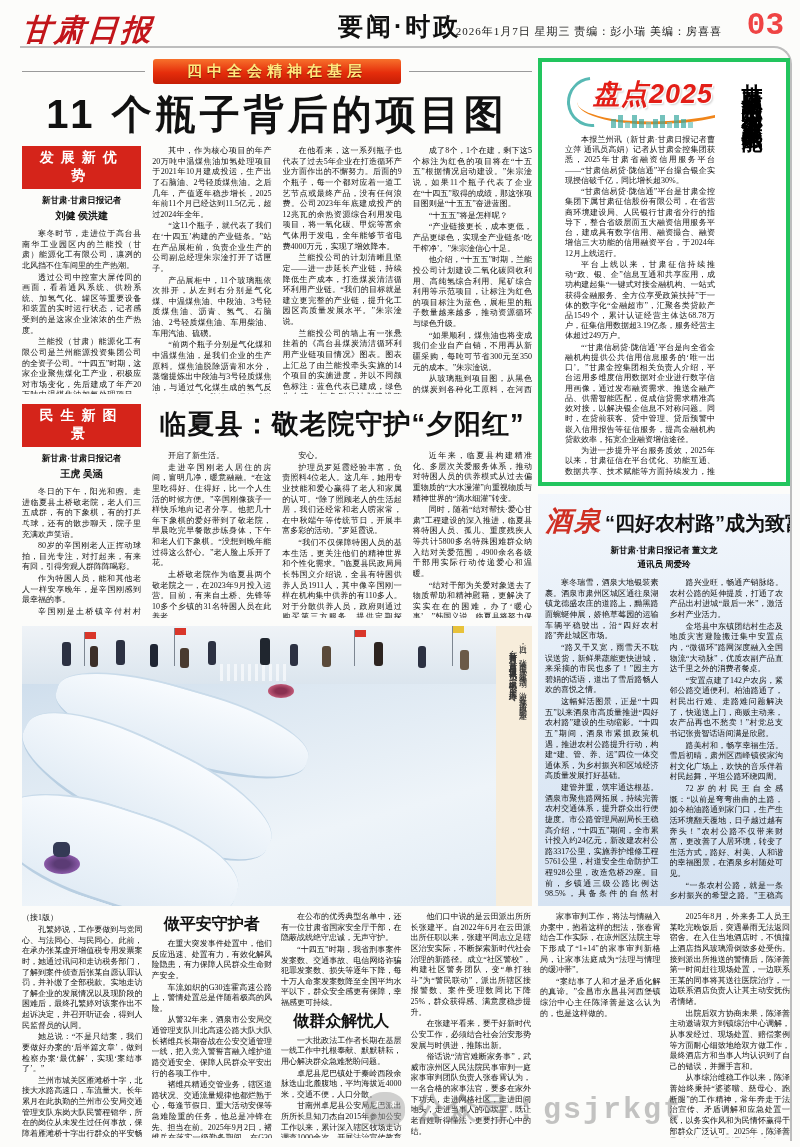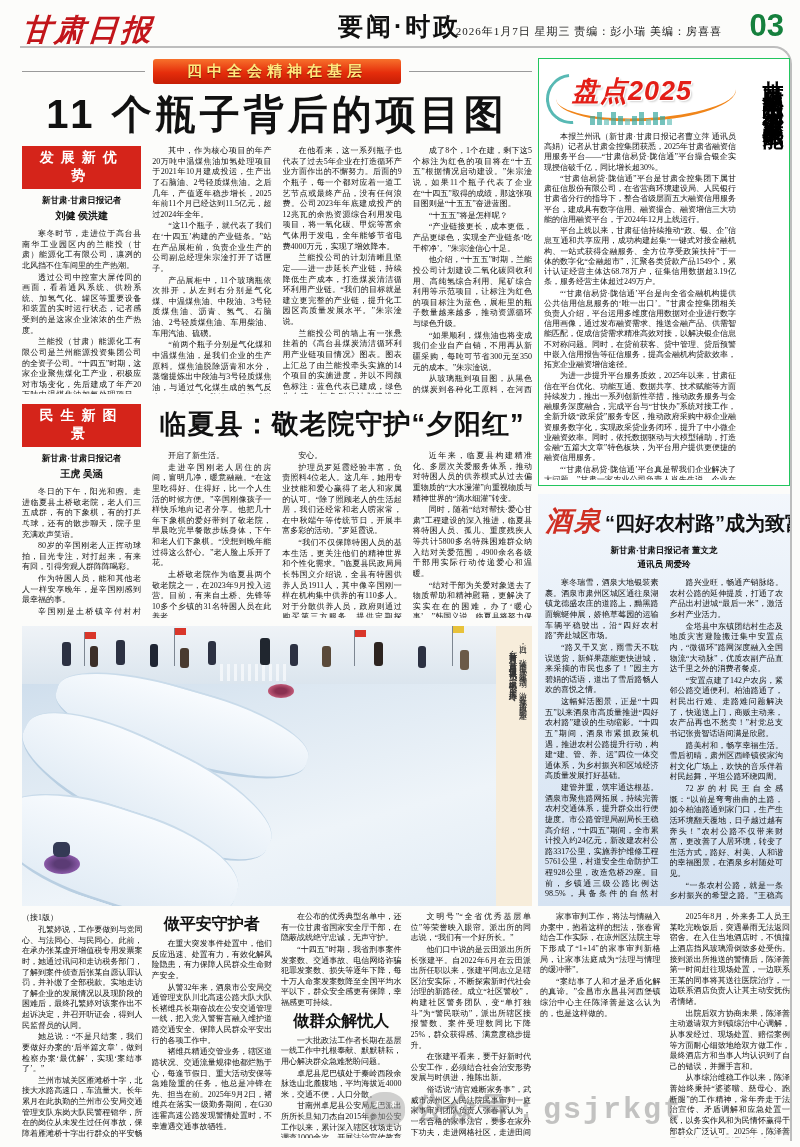--- a/index.html
+++ b/index.html
@@ -2,21 +2,21 @@
 <html><head>
 <meta charset="utf-8">
 <style>
   html,body{margin:0;padding:0;background:#e8e8e8;}
   .page{width:800px;height:1147px;position:relative;background:#fcfcfa;font-family:"Liberation Serif",serif;overflow:hidden;margin:0 auto;color:#111;}
   .frame{position:absolute;left:20px;right:8px;top:46px;bottom:6px;border-top:2px solid #bdbdbd;border-right:2px solid #bdbdbd;border-top-right-radius:18px;pointer-events:none;}
   
   .masthead{position:absolute;left:22px;top:10px;font-size:30px;font-weight:bold;font-style:italic;color:#c2161b;letter-spacing:3px;font-family:"DejaVu Serif",serif;transform:skewX(-4deg);}
   .section-title{position:absolute;left:338px;top:10px;font-size:25px;font-weight:bold;letter-spacing:3px;font-family:"Liberation Sans",sans-serif;}
   .header-meta{position:absolute;right:78px;top:24px;font-size:11px;color:#222;letter-spacing:1px;}
-  .page-num{position:absolute;right:16px;top:8px;font-size:31px;font-weight:bold;color:#15803d;font-family:Liberation Sans, sans-serif;}
+  .page-num{position:absolute;right:16px;top:8px;font-size:31px;font-weight:bold;color:#ef4444;font-family:Liberation Mono, monospace;}
   
   .left-col{position:absolute;left:22px;top:58px;width:510px;}
   .banner-row{display:flex;align-items:center;height:26px;}
   .banner-line{flex:1;height:1px;background:#9a9a9a;}
   .banner{width:248px;height:25px;margin:0 8px;background:linear-gradient(180deg,#f7712b 0%,#e52d0b 55%,#c51d05 100%);border-radius:3px;color:#ffe97d;font-family:"Liberation Sans",sans-serif;font-weight:bold;font-size:15px;letter-spacing:5px;display:flex;align-items:center;justify-content:center;text-shadow:0 1px 1px #7a1000;}
   .headline1{font-size:40px;font-weight:bold;text-align:center;letter-spacing:4px;font-family:"Liberation Sans",sans-serif;margin:8px 0 10px;line-height:1.1;}
   .cols{display:flex;gap:11px;}
   .col{flex:1;min-width:0;overflow:hidden;}
   .a1-cols{height:248px;overflow:hidden;}
   .badge{background:#d5241a;color:#fff;font-family:"Liberation Sans",sans-serif;font-weight:bold;font-size:14px;letter-spacing:7px;text-align:center;padding:3px 16px 4px;margin-bottom:6px;}
@@ -38,21 +38,21 @@
   .flag{position:absolute;width:11px;height:7px;background:#d9362a;}
   .flag.y{background:#e8c23a;}
   .fence{position:absolute;left:198px;top:38px;width:70px;height:17px;background:repeating-linear-gradient(90deg,#f5f8fb 0 3px,transparent 3px 7px);opacity:.85;}
   .chute{position:absolute;background:linear-gradient(#f8fbfe,#e2ecf5);border-top:2px solid #c9dbea;border-bottom:3px solid #b9cfe2;border-radius:45%;}
   .tube{position:absolute;width:36px;height:20px;border-radius:50%;background:radial-gradient(#5b3b75 30%,#8a5aa8 70%);}
   .tuber{position:absolute;width:17px;height:15px;border-radius:5px;background:#343a55;}
   .photo-caption{width:36px;background:#f7eddb;writing-mode:vertical-rl;font-size:8px;line-height:1.25;padding:12px 5px;color:#333;box-sizing:border-box;letter-spacing:2px;}
   .photo-caption .credit{font-weight:bold;margin-top:6px;}
   
   .right-col{position:absolute;left:538px;top:58px;width:252px;}
-  .red-box{border:1px solid #22c55e;height:428px;padding:5px 5px;display:flex;gap:6px;box-sizing:border-box;background:#fff;}
+  .red-box{border:4px solid #22c55e;height:428px;padding:5px 23px;display:flex;gap:6px;box-sizing:border-box;background:#fff;}
   .rb-left{flex:1;min-width:0;overflow:hidden;}
   .rb-vertical{width:42px;writing-mode:vertical-rl;font-size:21px;font-weight:900;font-family:"Liberation Sans",sans-serif;letter-spacing:3px;line-height:1.05;text-align:justify;color:#000;}
   .pd-badge{position:relative;height:60px;margin:2px 0 6px;}
   .pd-arc{position:absolute;left:2px;top:8px;width:44px;height:44px;border-radius:50%;border:3px solid #2fa8a2;border-right-color:transparent;border-top-color:transparent;transform:rotate(40deg);opacity:.8;}
   .pd-swoosh{position:absolute;left:12px;top:2px;width:180px;height:50px;border-bottom:3px solid #f0851a;border-radius:50%;transform:rotate(-3deg);}
   .pd-text{position:absolute;left:28px;top:7px;font-size:27px;font-weight:bold;font-style:italic;color:#e31e17;font-family:"Liberation Sans",sans-serif;letter-spacing:1px;text-shadow:1px 1px 0 #fff,2px 2px 2px rgba(0,0,0,.18);}
   .pd-city{position:absolute;left:46px;bottom:1px;display:flex;align-items:flex-end;gap:2px;opacity:.7;}
   .pd-city span{display:block;width:5px;background:#3aa9a0;}
   .pd-city span:nth-child(odd){height:9px;}
   .pd-city span:nth-child(even){height:13px;}
@@ -270,38 +270,38 @@
       <div>
           <p class="para">孔繁婷说，工作要做到与党同心、与法同心、与民同心。此前，在承办张某虚开增值税专用发票案时，她通过讯问和走访税务部门，了解到案件侦查后张某自愿认罪认罚，并补缴了全部税款。实地走访了解企业的发展情况以及现阶段的困难后，最终孔繁婷对该案作出不起诉决定，并召开听证会，得到人民监督员的认同。</p>
           <p class="para">她总说：“不是只结案，我们要做好办案的‘后半篇文章’，做到检察办案‘最优解’，实现‘案结事了’。”</p>
           <p class="para">兰州市城关区雁滩桥十字，北接大水路高速口，车流量大。长年累月在此执勤的兰州市公安局交通管理支队东岗大队民警程锦华，所在的岗位从未发生过任何事故，保障着雁滩桥十字出行群众的平安畅通。</p>
         </div>
     </div>
     <div class="bcol">
       <div class="subhead">做平安守护者</div>
       <div>
           <p class="para">在重大突发事件处置中，他们反应迅速、处置有力，有效化解风险隐患，有力保障人民群众生命财产安全。</p>
+          <p class="para">车流如织的G30连霍高速公路上，警情处置总是伴随着极高的风险。</p>
           <p class="para">从警32年来，酒泉市公安局交通管理支队川北高速公路大队大队长褚维兵长期奋战在公安交通管理一线，把入党入警誓言融入维护道路交通安全、保障人民群众平安出行的各项工作中。</p>
           <p class="para">褚维兵精通交管业务，辖区道路状况、交通流量规律他都烂熟于心，每逢节假日、重大活动安保等急难险重的任务，他总是冲锋在先、担当在前。2025年9月2日，褚维兵在落实一级勤务期间，在G30连霍高速公路发现警情处置时，不幸遭遇交通事故牺牲。</p>
         </div>
     </div>
     <div class="bcol">
       <div>
           <p class="para">在公布的优秀典型名单中，还有一位甘肃省国家安全厅干部，在隐蔽战线绝守忠诚，无声守护。</p>
           <p class="para">“十四五”时期，我省刑事案件发案数、交通事故、电信网络诈骗犯罪发案数、损失等逐年下降，每十万人命案发案数降至全国平均水平以下，群众安全感更有保障，幸福感更可持续。</p>
         </div>
       <div class="subhead">做群众解忧人</div>
       <div>
           <p class="para">一大批政法工作者长期在基层一线工作中扎根奉献、默默耕耘，用心解决群众急难愁盼问题。</p>
           <p class="para">卓尼县尼巴镇处于秦岭西段余脉迭山北麓腹地，平均海拔近4000米，交通不便，人口分散。</p>
           <p class="para">甘南州卓尼县公安局尼巴派出所所长旦知刀杰自2015年参加公安工作以来，累计深入辖区牧场走访调查1000余次，开展法治宣传教育390余场，成功化解草场纠纷、家庭矛盾、邻里冲突等各类矛盾200余起，和同事们守护着牧区的和谐与安宁。</p>
         </div>
     </div>
     <div class="bcol">
-        <p class="para">文明号”“全省优秀基层单位”等荣誉映入眼帘。派出所的同志说，“我们有一个好所长。”</p>
         <p class="para">他们口中说的是云田派出所所长张建平。自2022年6月在云田派出所任职以来，张建平同志立足辖区治安实际，不断探索新时代社会治理的新路径。成立“社区警校”，构建社区警务团队，变“单打独斗”为“警民联动”，派出所辖区接报警数、案件受理数同比下降25%，群众获得感、满意度稳步提升。</p>
         <p class="para">在张建平看来，要干好新时代公安工作，必须结合社会治安形势发展与时俱进，推陈出新。</p>
         <p class="para">俗话说“清官难断家务事”，武威市凉州区人民法院民事审判一庭家事审判团队负责人张春霄认为，一名合格的家事法官，要多在家外下功夫，走进网格社区，走进田间地头，走进当事人的心坎里，既让老百姓听得懂法，更要打开心中的结。</p>
       </div>
     <div class="bcol">
         <p class="para">家事审判工作，将法与情融入办案中，抱着这样的想法，张春霄结合工作实际，在凉州区法院主导下形成了“1+14”的家事审判新格局，让家事法庭成为“法理与情理的缓冲带”。</p>
         <p class="para">“案结事了人和才是矛盾化解的真谛。”金昌市永昌县河西堡镇综治中心主任陈泽善是这么认为的，也是这样做的。</p>
       </div>
     <div class="bcol">
         <p class="para">2025年8月，外来务工人员王某吃完晚饭后，突遇暴雨无法返回宿舍。在入住当地酒店时，不慎撞上酒店挡风玻璃滑倒致多处受伤。接到派出所推送的警情后，陈泽善第一时间赶往现场处置，一边联系王某的同事将其送往医院治疗，一边联系酒店负责人让其主动安抚伤者情绪。</p>

